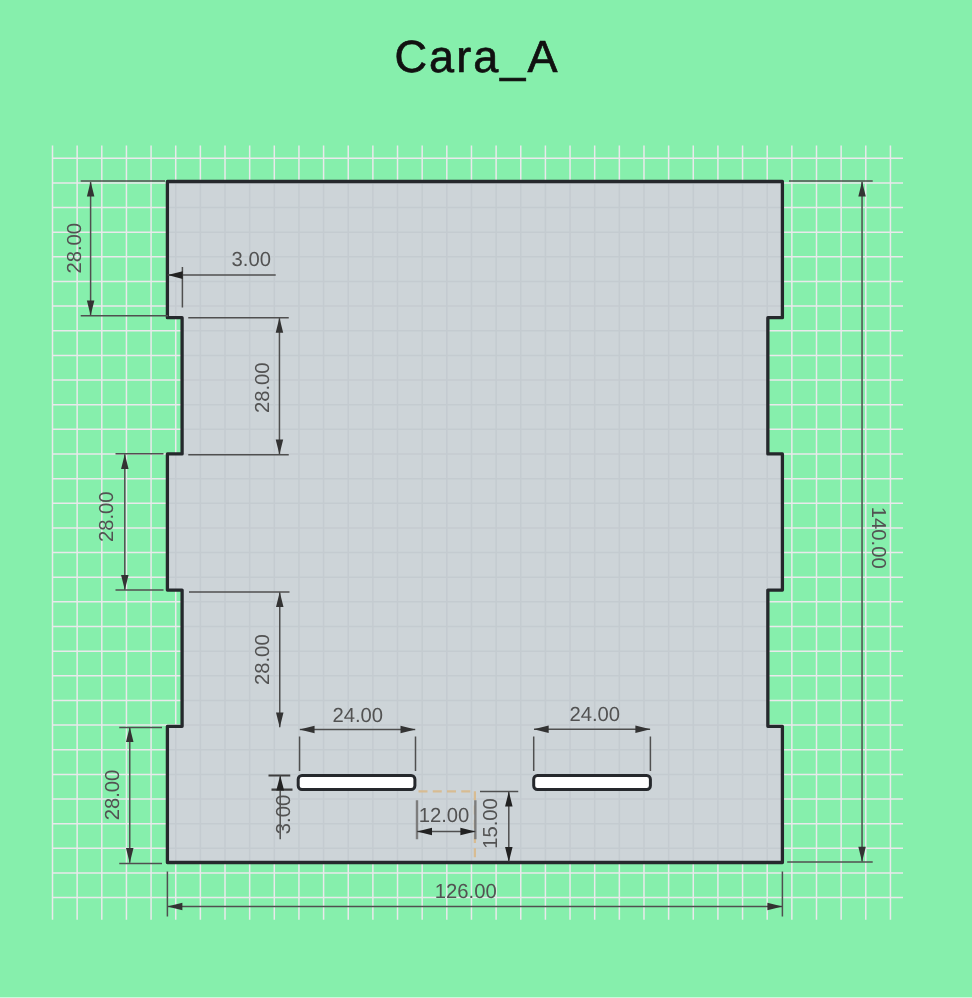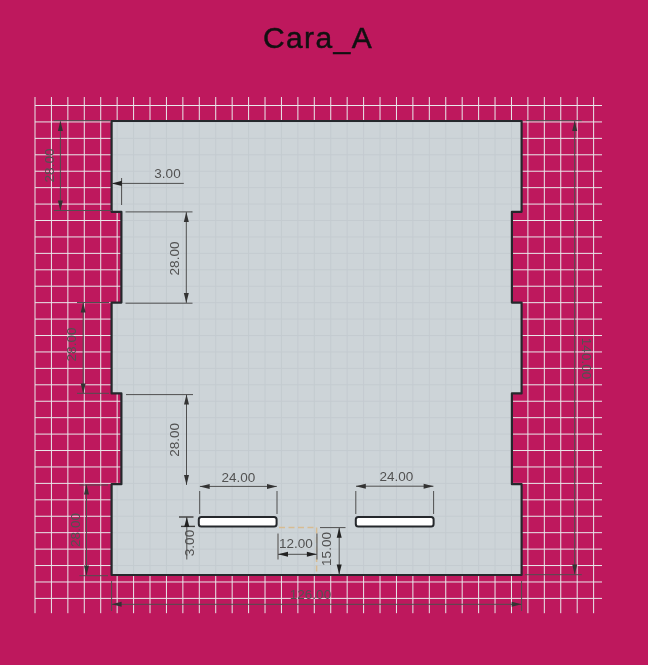--- a/index.html
+++ b/index.html
@@ -1,16 +1,16 @@
 <!DOCTYPE html>
 <html><head>
 <meta charset="utf-8">
 <style>
   html,body{margin:0;padding:0;background:#ffffff;}
-  .page{position:relative;width:648px;height:665px;background:#be185d;overflow:hidden;
+  .page{position:relative;width:648px;height:665px;background:#86efac;overflow:hidden;
         font-family:"Liberation Sans", sans-serif;}
   svg{position:absolute;left:0;top:0;}
   .dimtxt{font-family:"Liberation Sans", sans-serif;font-size:13.5px;fill:#525252;}
 </style>
 </head>
 <body>
 <div class="page">
 <svg width="648" height="665" viewBox="0 0 648 665">
   <defs>
     <clipPath id="partclip">

